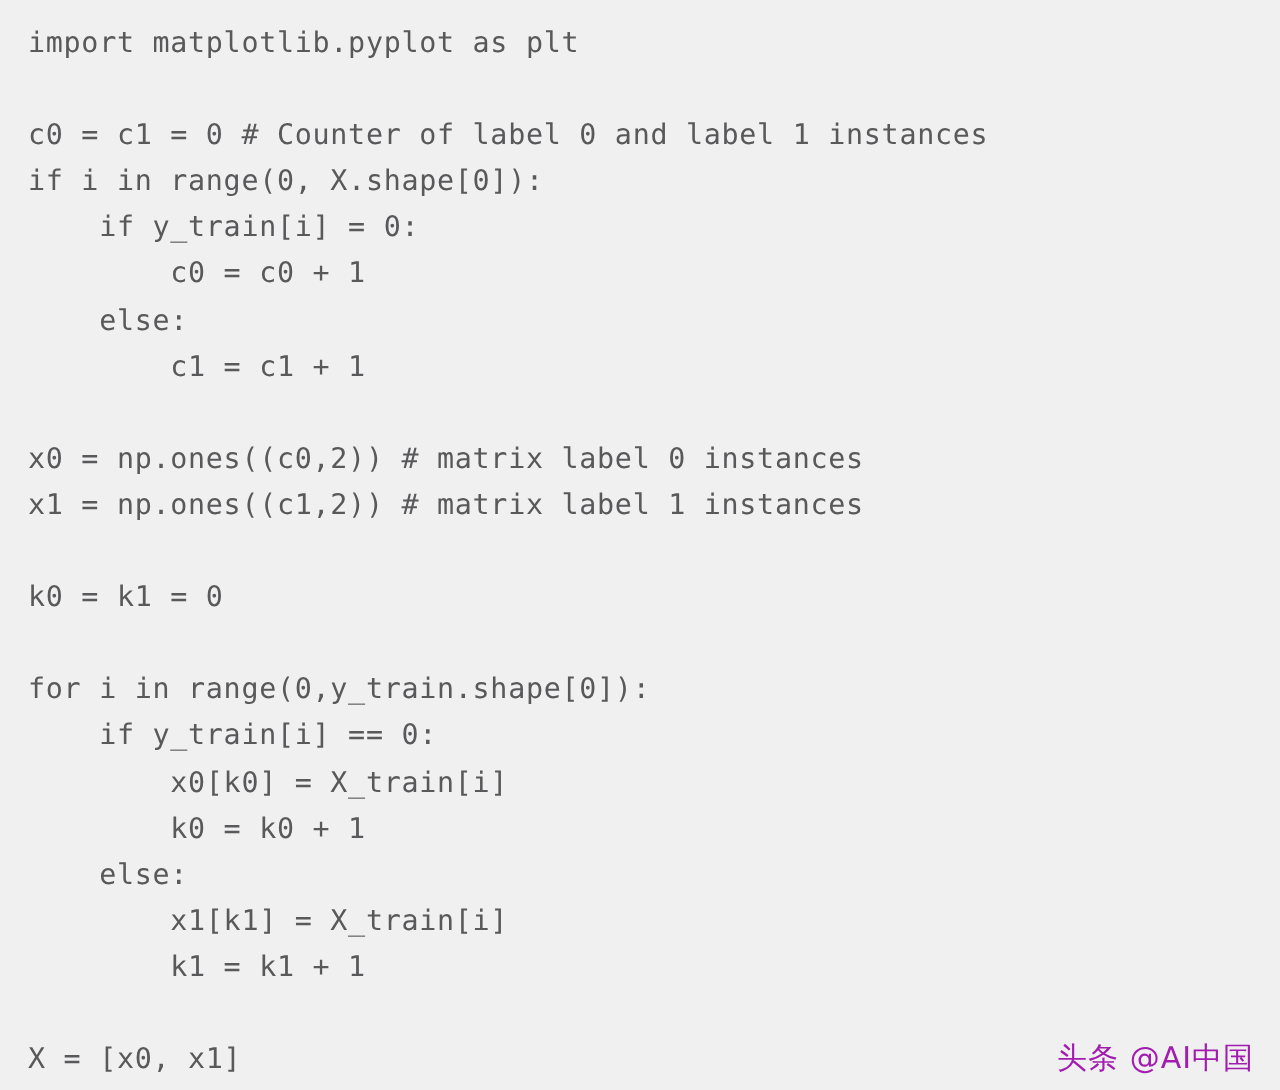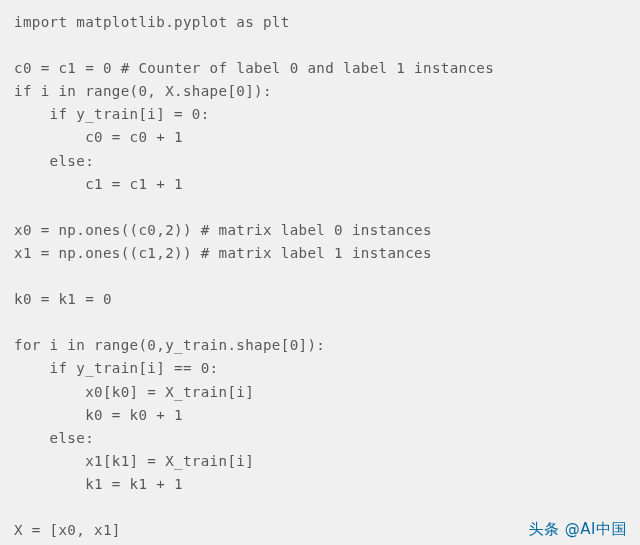--- a/index.html
+++ b/index.html
@@ -40,21 +40,21 @@
   }
   .code-line.blank {
     height: 23.1px;
   }
   #watermark {
     position: absolute;
     right: 13px;
     bottom: 6px;
     font-family: "DejaVu Sans", "Liberation Sans", sans-serif;
     font-size: 15px;
-    color: #0369a1;
+    color: #a21caf;
     letter-spacing: 0.5px;
     white-space: nowrap;
     user-select: none;
   }
 </style>
 </head>
 <body>
 
 <div id="code-surface">
 

